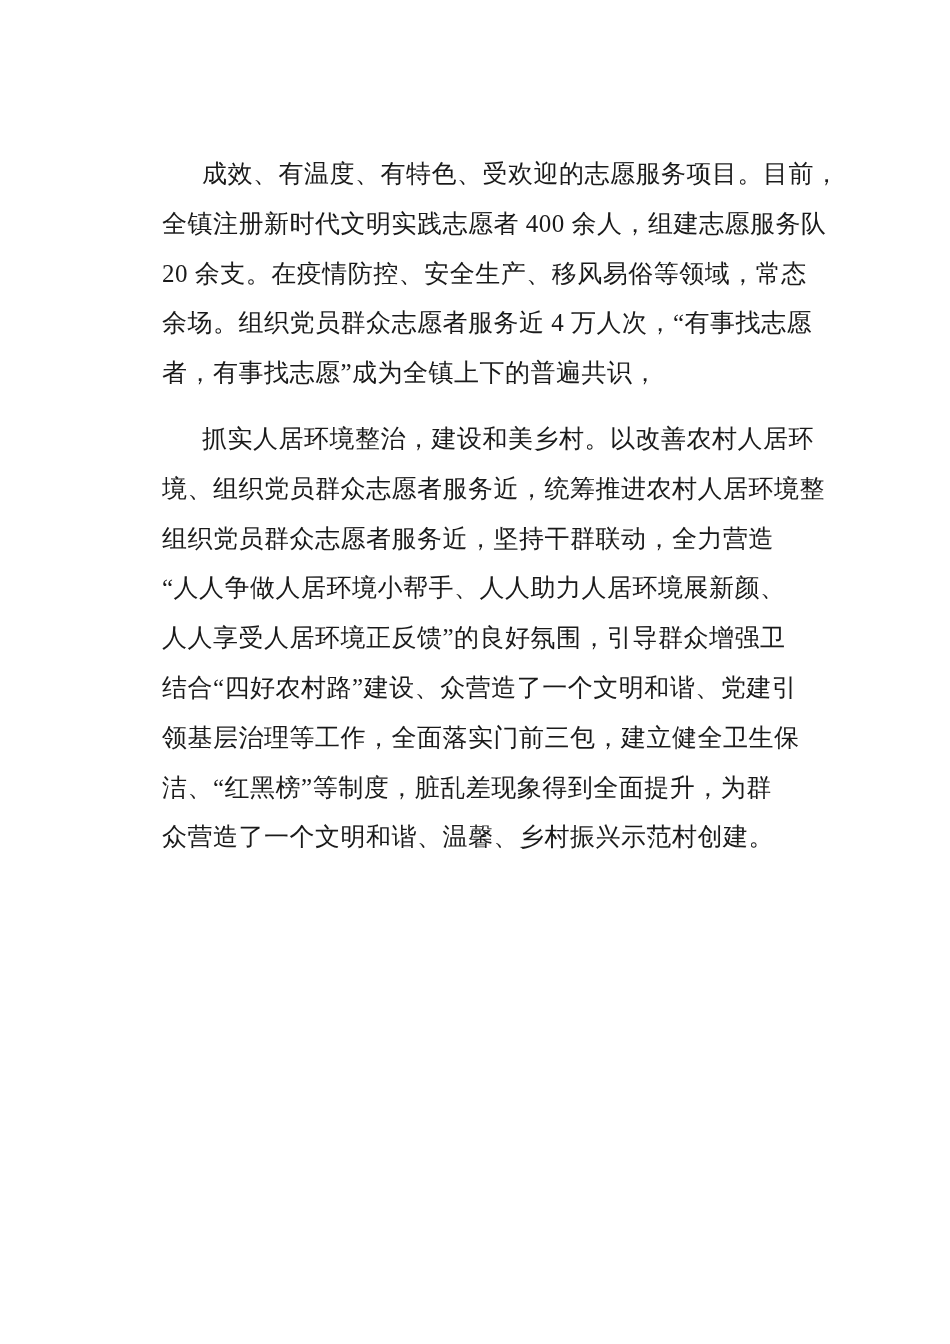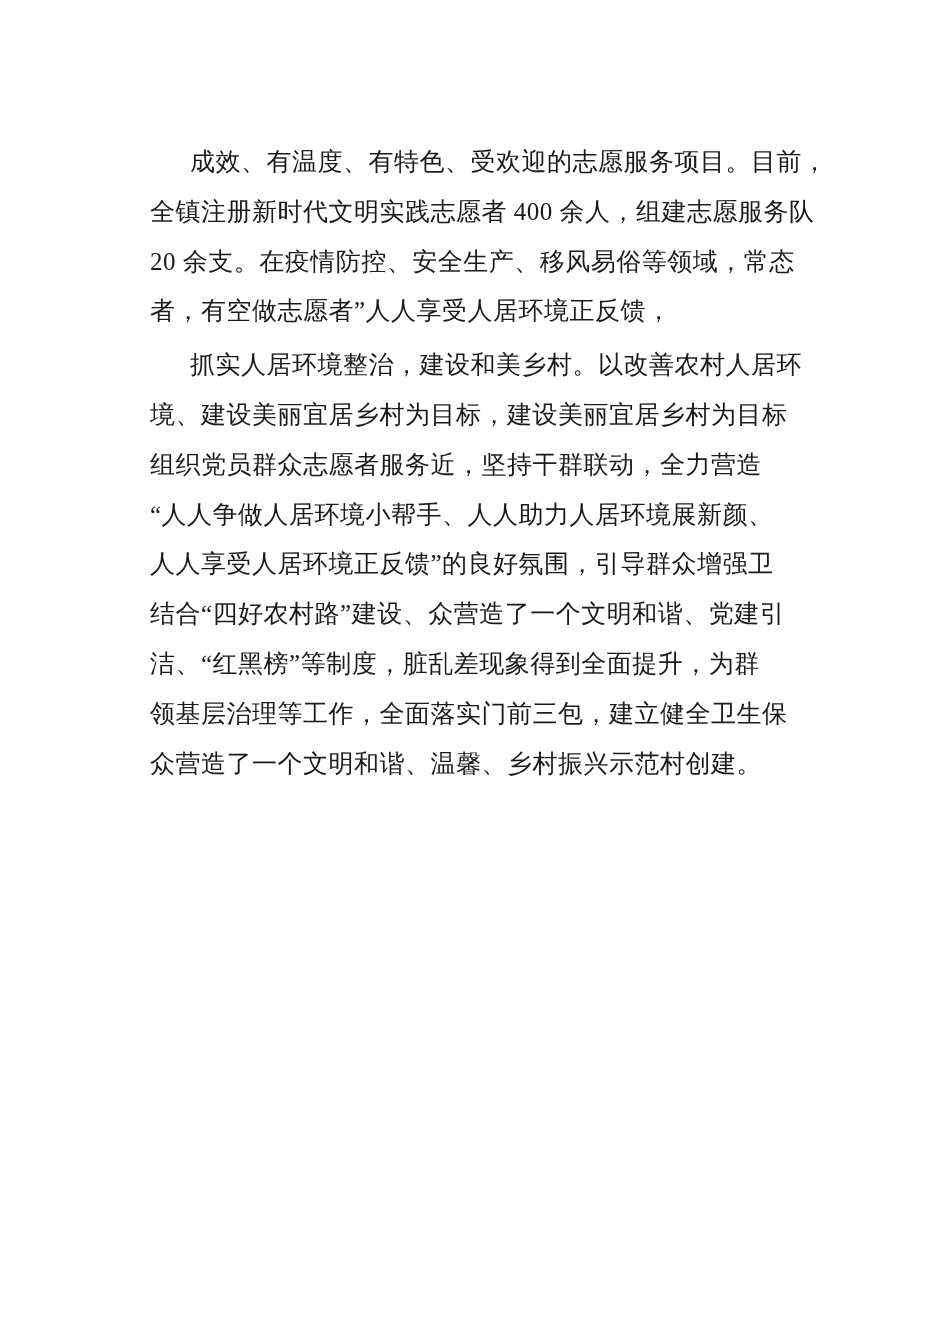--- a/index.html
+++ b/index.html
@@ -19,21 +19,21 @@
     position: absolute;
     left: 146px;
     top: 133px;
     width: 668px;
     color: #1a1a1a;
     font-size: 25px;
     letter-spacing: 0.5px;
     line-height: 49.8px;
   }
   .para {
-    margin: 4px;
+    margin: 16px;
     padding: 0;
   }
   .line {
     white-space: pre;
     height: 49.8px;
     text-align: left;
   }
   .line.indent {
     padding-left: 40px;
   }
@@ -41,29 +41,30 @@
 </head>
 <body>
 
 <div class="page">
   <div class="text-block">
 
     <div class="para">
       <div class="line indent">成效、有温度、有特色、受欢迎的志愿服务项目。目前，</div>
       <div class="line">全镇注册新时代文明实践志愿者 400 余人，组建志愿服务队</div>
       <div class="line">20 余支。在疫情防控、安全生产、移风易俗等领域，常态</div>
-      <div class="line">者，有空做志愿者”人人享受人居环境正反馈，</div>
+      <div class="line">余场。组织党员群众志愿者服务近 4 万人次，“有事找志愿</div>
+      <div class="line">者，有事找志愿”成为全镇上下的普遍共识，</div>
     </div>
 
     <div class="para">
       <div class="line indent">抓实人居环境整治，建设和美乡村。以改善农村人居环</div>
-      <div class="line">境、建设美丽宜居乡村为目标，建设美丽宜居乡村为目标</div>
+      <div class="line">境、组织党员群众志愿者服务近，统筹推进农村人居环境整</div>
       <div class="line">组织党员群众志愿者服务近，坚持干群联动，全力营造</div>
       <div class="line">“人人争做人居环境小帮手、人人助力人居环境展新颜、</div>
       <div class="line">人人享受人居环境正反馈”的良好氛围，引导群众增强卫</div>
       <div class="line">结合“四好农村路”建设、众营造了一个文明和谐、党建引</div>
+      <div class="line">领基层治理等工作，全面落实门前三包，建立健全卫生保</div>
       <div class="line">洁、“红黑榜”等制度，脏乱差现象得到全面提升，为群</div>
-      <div class="line">领基层治理等工作，全面落实门前三包，建立健全卫生保</div>
       <div class="line">众营造了一个文明和谐、温馨、乡村振兴示范村创建。</div>
     </div>
 
   </div>
 </div>
 
 </body></html>

